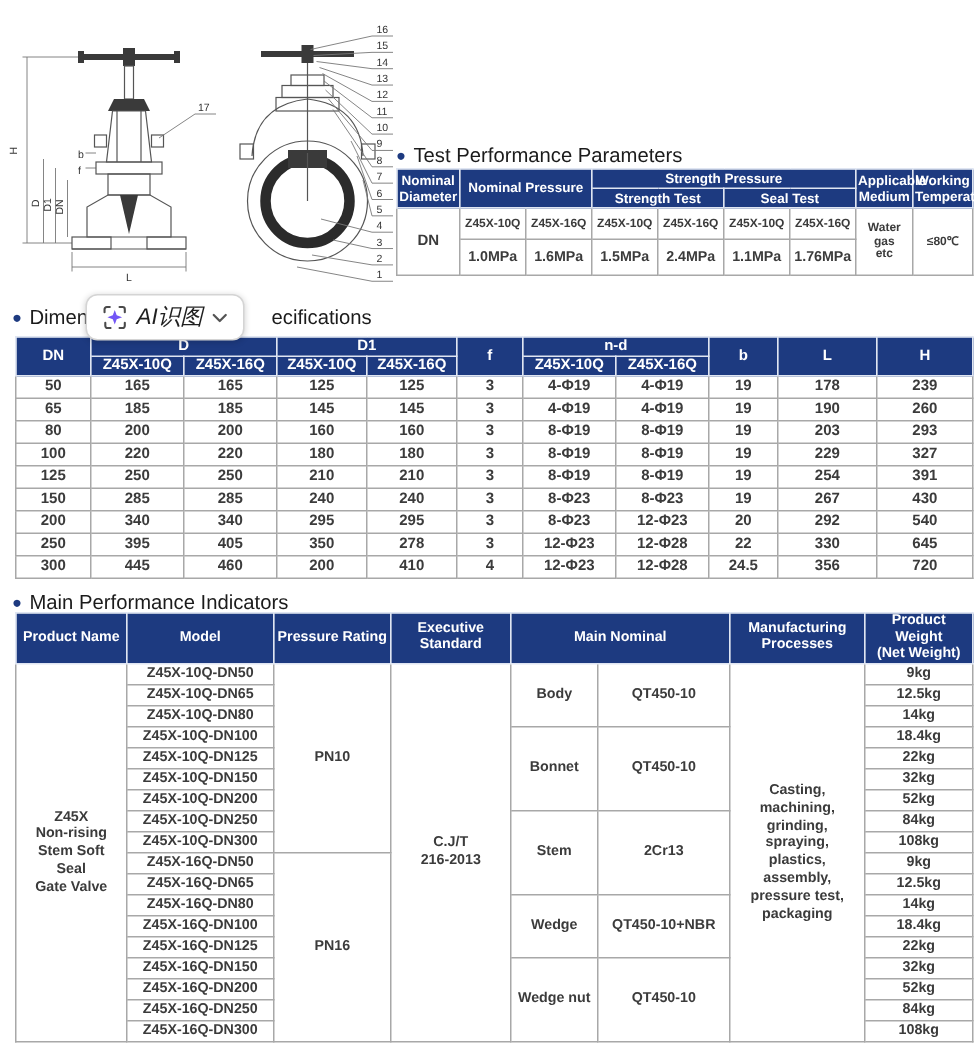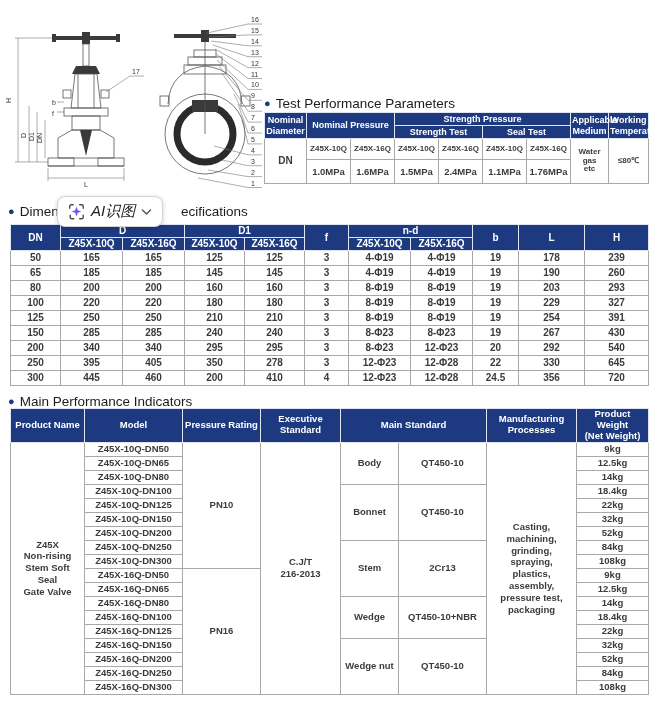--- a/index.html
+++ b/index.html
@@ -413,21 +413,21 @@
       <col style="width:90px">
       <col style="width:72px">
   </colgroup>
   <thead>
     <tr>
       <th>Product Name</th>
       <th>Model</th>
       <th>Pressure Rating</th>
       <th class="pre">Executive
 Standard</th>
-      <th colspan="2">Main Standard</th>
+      <th colspan="2">Main Nominal</th>
       <th class="pre">Manufacturing
 Processes</th>
       <th class="pre">Product Weight
 (Net Weight)</th>
     </tr>
   </thead>
   <tbody>
       <tr>
         <td rowspan="18" class="pre">Z45X
 Non-rising

